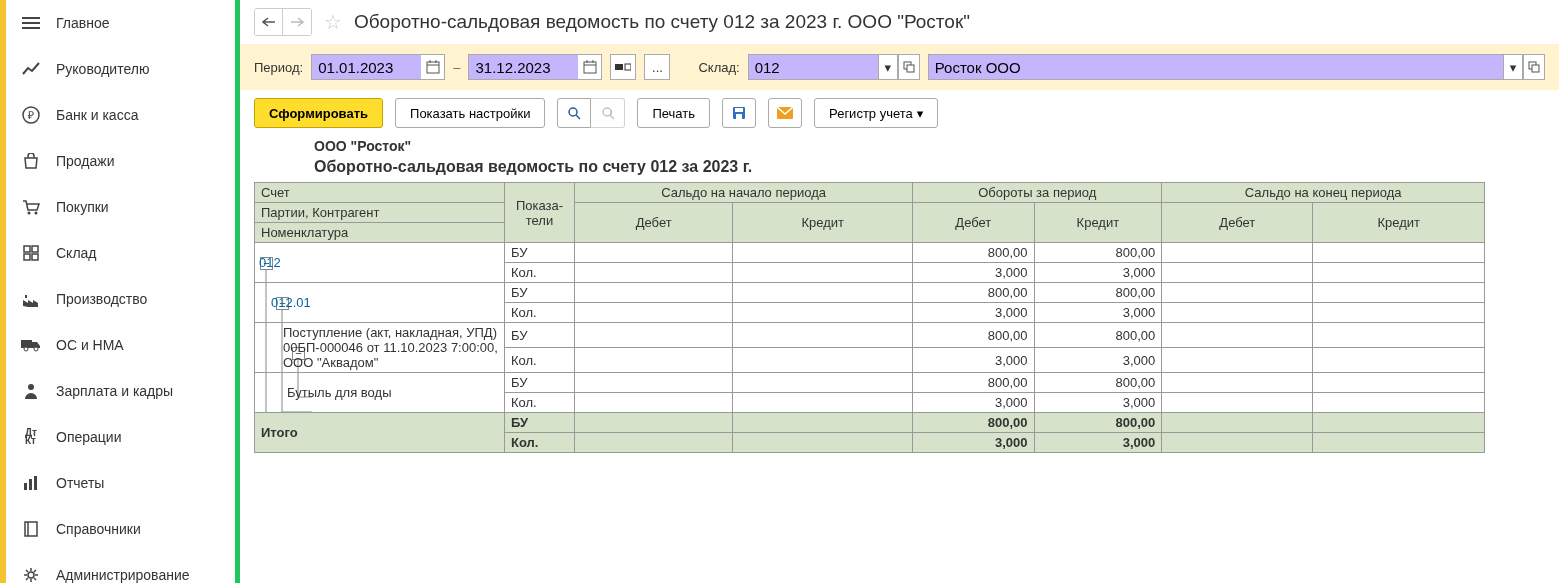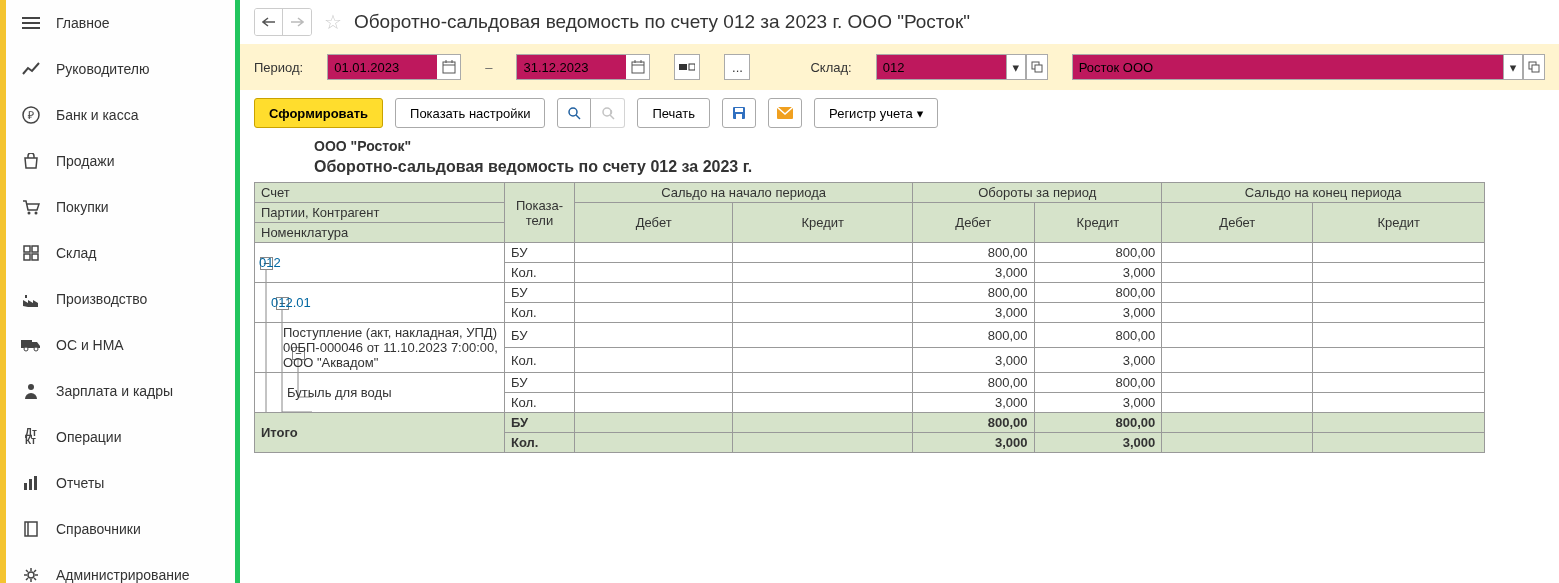--- a/index.html
+++ b/index.html
@@ -8,23 +8,23 @@
 .sidebar-item { display: flex; align-items: center; padding: 12px 14px; cursor: pointer; color: #333; font-size: 14px; }
 .sidebar-icon { width: 22px; height: 22px; margin-right: 14px; display: flex; align-items: center; justify-content: center; color: #444; }
 .main { flex: 1; display: flex; flex-direction: column; overflow: hidden; }
 .title-bar { display: flex; align-items: center; padding: 8px 14px; gap: 8px; }
 .nav-btn { width: 28px; height: 26px; border: 1px solid #ccc; background: #fff; display: flex; align-items: center; justify-content: center; cursor: pointer; border-radius: 2px; }
 .nav-group { display: flex; border: 1px solid #ccc; border-radius: 3px; overflow: hidden; }
 .nav-group .nav-btn { border: none; border-right: 1px solid #ccc; border-radius: 0; }
 .nav-group .nav-btn:last-child { border-right: none; }
 .star-icon { color: #ccc; font-size: 20px; margin: 0 4px; }
 .page-title { font-size: 19px; color: #333; }
-.filter-bar { background: #FFF4CF; padding: 10px 14px; display: flex; align-items: center; gap: 24px; }
+.filter-bar { background: #FFF4CF; padding: 10px 14px; display: flex; align-items: center; gap: 8px; }
 .filter-label { font-size: 13px; color: #333; }
-.input-field { height: 26px; border: 1px solid #aaa; background: #be185d; padding: 0 6px; font-size: 13px; }
+.input-field { height: 26px; border: 1px solid #aaa; background: #c4b5fd; padding: 0 6px; font-size: 15px; }
 .date-input { width: 110px; }
 .date-btn { width: 24px; height: 26px; border: 1px solid #aaa; border-left: none; background: #fff; display: flex; align-items: center; justify-content: center; cursor: pointer; }
 .icon-btn { width: 26px; height: 26px; border: 1px solid #aaa; background: #fff; display: flex; align-items: center; justify-content: center; cursor: pointer; }
 .account-input { width: 130px; }
 .org-input { flex: 1; }
 .input-group { display: flex; }
 .input-group .input-field { border-right: none; }
 .input-group .icon-btn { border-left: 1px solid #aaa; }
 .toolbar { padding: 8px 14px; display: flex; align-items: center; gap: 12px; }
 .btn { height: 30px; padding: 0 14px; border: 1px solid #aaa; background: #fff; font-size: 13px; cursor: pointer; border-radius: 3px; display: flex; align-items: center; gap: 4px; }

